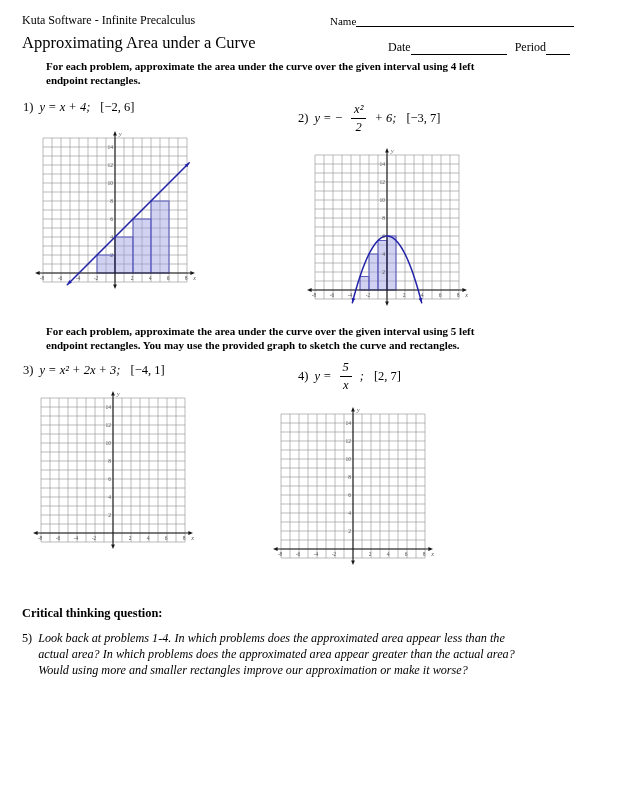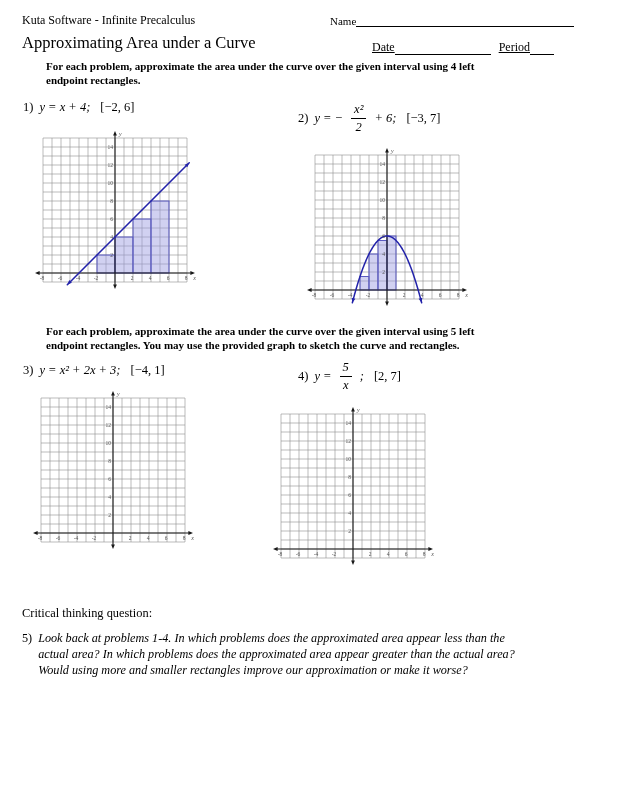--- a/index.html
+++ b/index.html
@@ -3,21 +3,21 @@
 <meta charset="utf-8">
 <style>
   html,body{margin:0;padding:0;background:#ffffff;}
   body{width:618px;height:800px;position:relative;overflow:hidden;
        font-family:"Liberation Serif","DejaVu Serif",serif;color:#000;}
   .abs{position:absolute;}
   .brand{left:22px;top:13px;font-size:12px;}
   .name-row{left:330px;top:11px;display:flex;align-items:flex-end;font-size:11px;}
   .name-line{width:218px;border-bottom:1px solid #000;height:15px;}
   .title{left:22px;top:33px;font-size:16.5px;}
-  .date-row{left:372px;top:40px;display:flex;align-items:flex-end;font-size:12px;text-decoration:underline;}
+  .date-row{left:388px;top:40px;display:flex;align-items:flex-end;font-size:12px;}
   .date-line{width:96px;border-bottom:1px solid #000;height:14px;}
   .period-line{width:24px;border-bottom:1px solid #000;height:14px;}
   .date-gap{width:8px;}
   .instr{left:22px;top:59px;width:560px;font-size:11px;font-weight:bold;
          line-height:1.28;white-space:pre-line;margin-left:24px;}
   .instr2{top:324px;}
   .prob{display:flex;align-items:center;font-size:12.5px;gap:6px;}
   .math{font-style:italic;}
   .interval{margin-left:4px;}
   .frac{display:inline-flex;flex-direction:column;align-items:center;line-height:1;
@@ -26,21 +26,21 @@
   .frac .den{padding-top:2px;}
   .p1{left:23px;top:100px;}
   .p2{left:298px;top:103px;}
   .p3{left:23px;top:363px;}
   .p4{left:298px;top:361px;}
   .graph{width:164px;height:164px;}
   .g1{left:33px;top:128px;}
   .g2{left:305px;top:145px;}
   .g3{left:31px;top:388px;}
   .g4{left:271px;top:404px;}
-  .crit-head{left:22px;top:606px;font-size:12.4px;font-weight:normal;}
+  .crit-head{left:22px;top:606px;font-size:12.4px;font-weight:bold;}
   .q5{left:22px;top:630px;width:575px;display:flex;gap:6px;font-size:12.2px;
       line-height:1.32;}
   .q5 .q5text{white-space:pre-line;font-style:italic;}
 </style>
 </head>
 <body>
 
 <div class="abs brand">Kuta Software - Infinite Precalculus</div>
 
 <div class="abs name-row">

